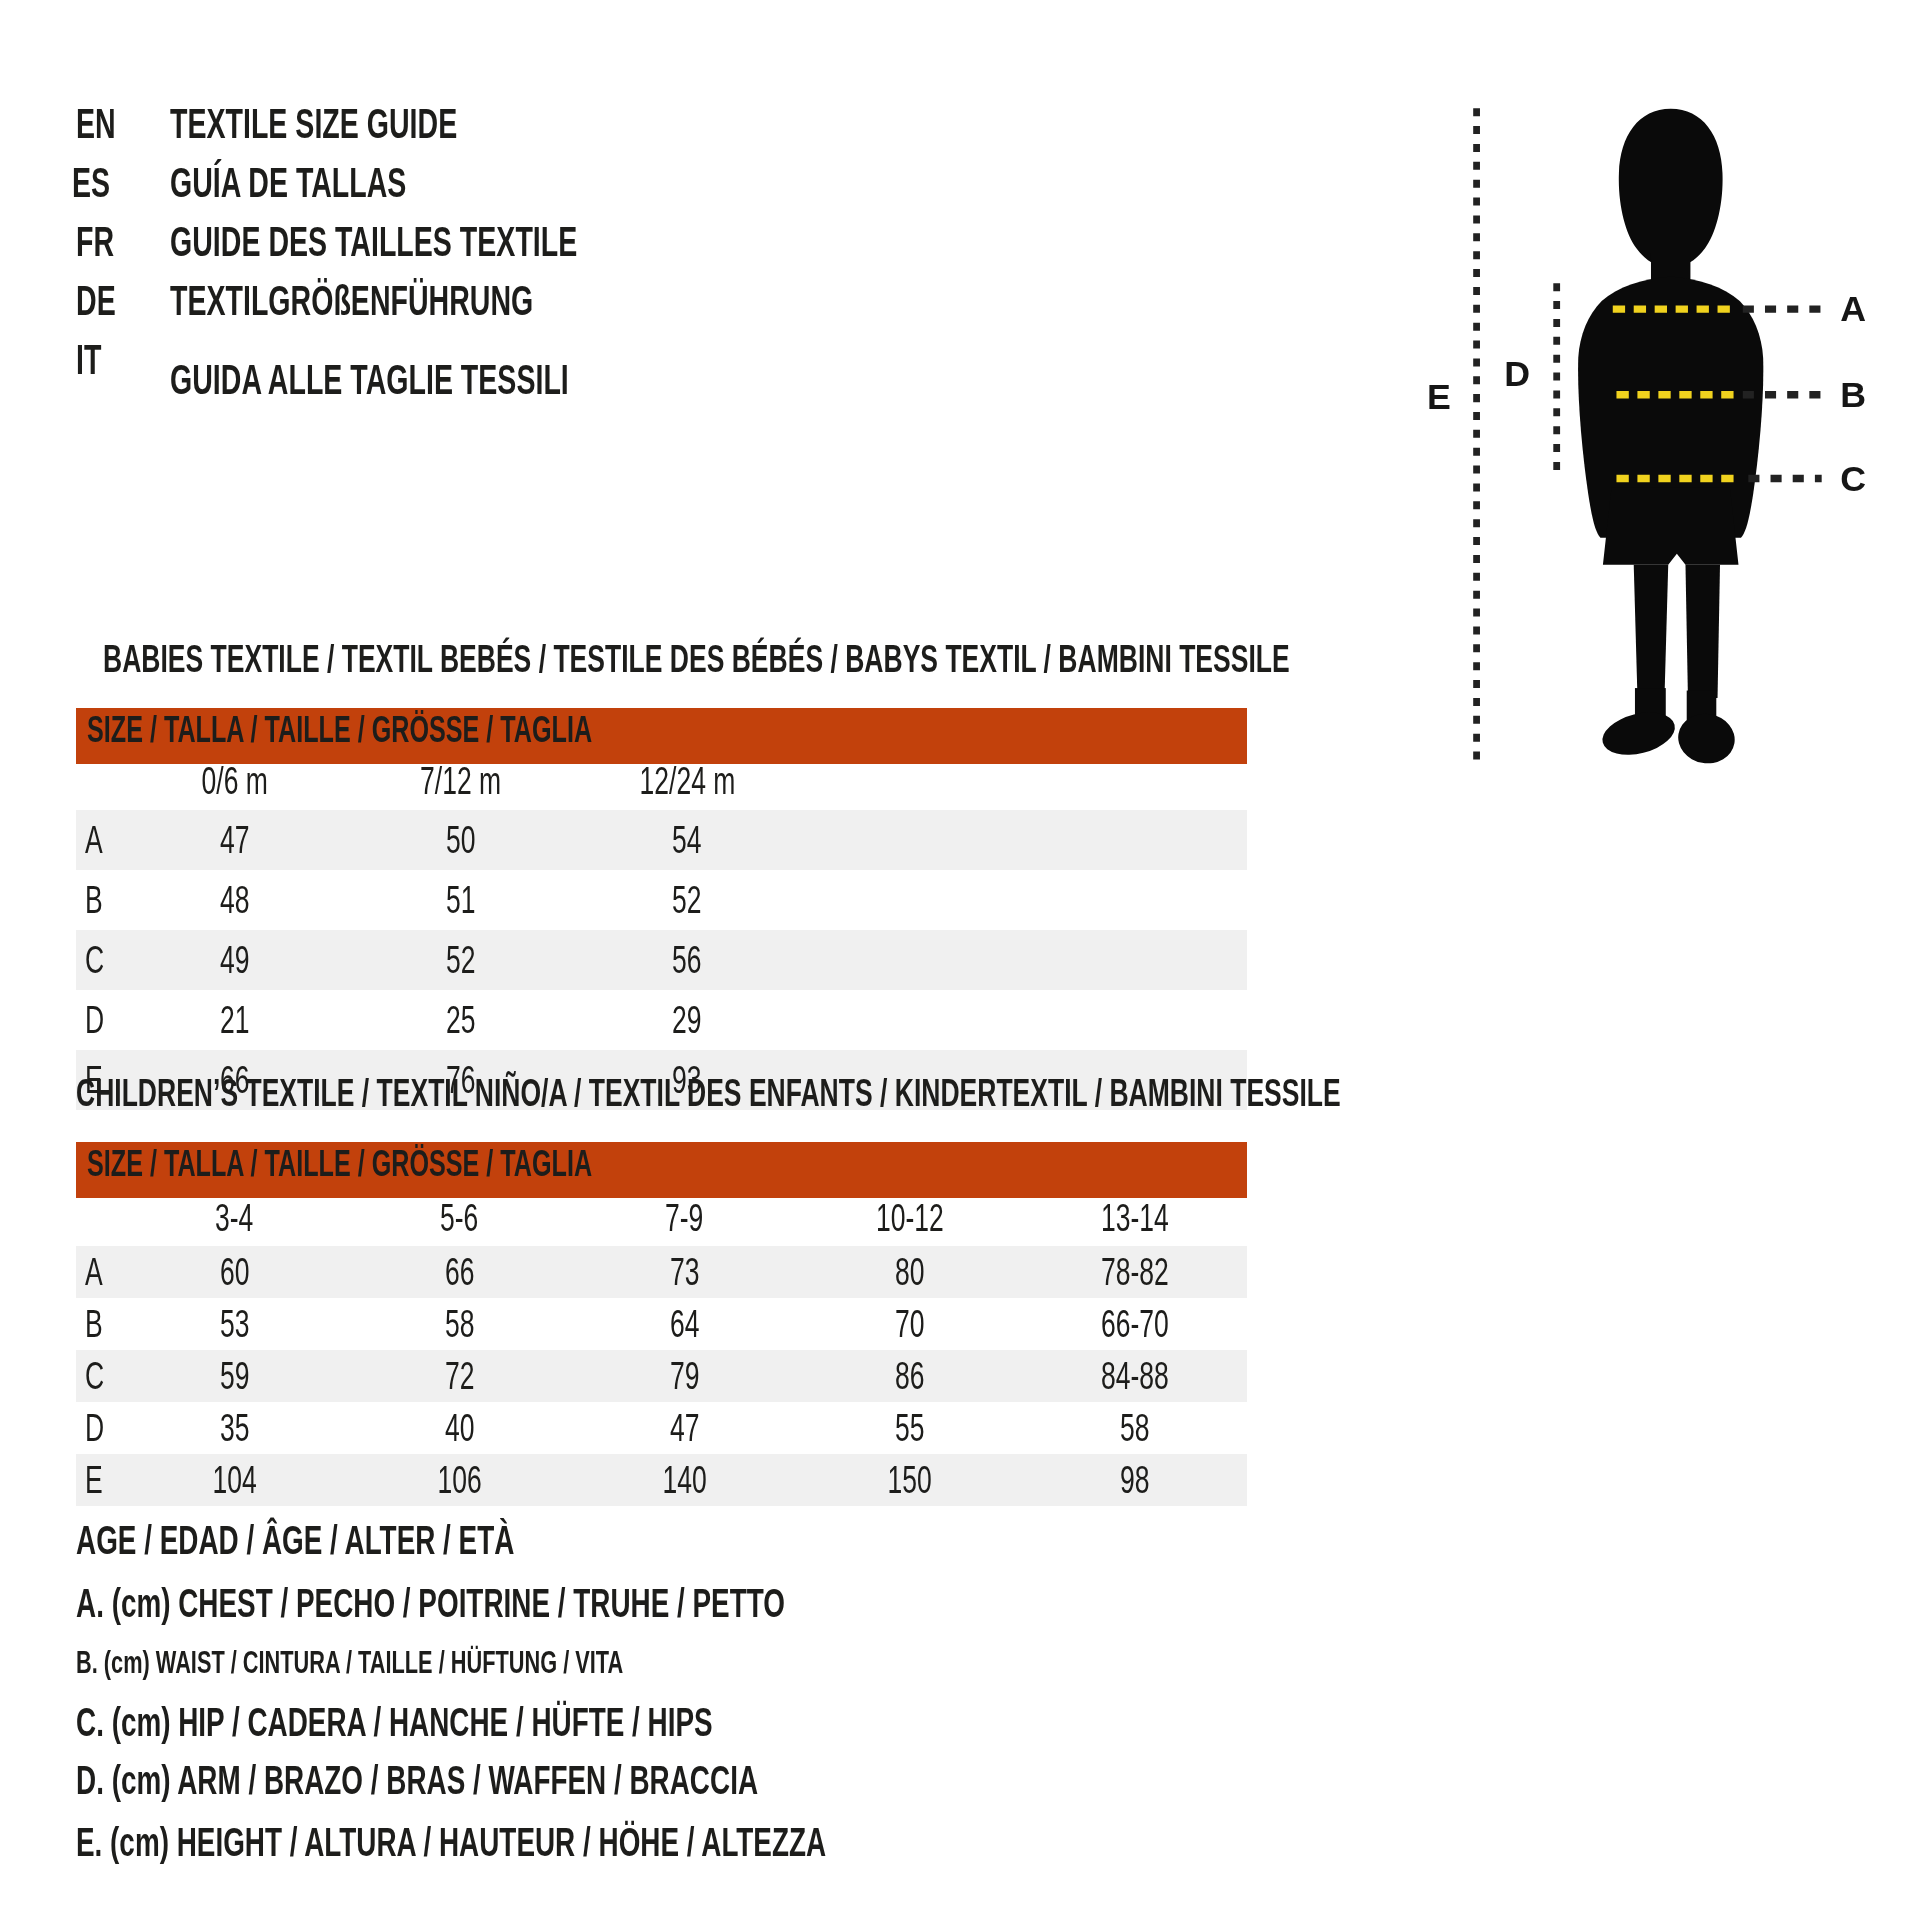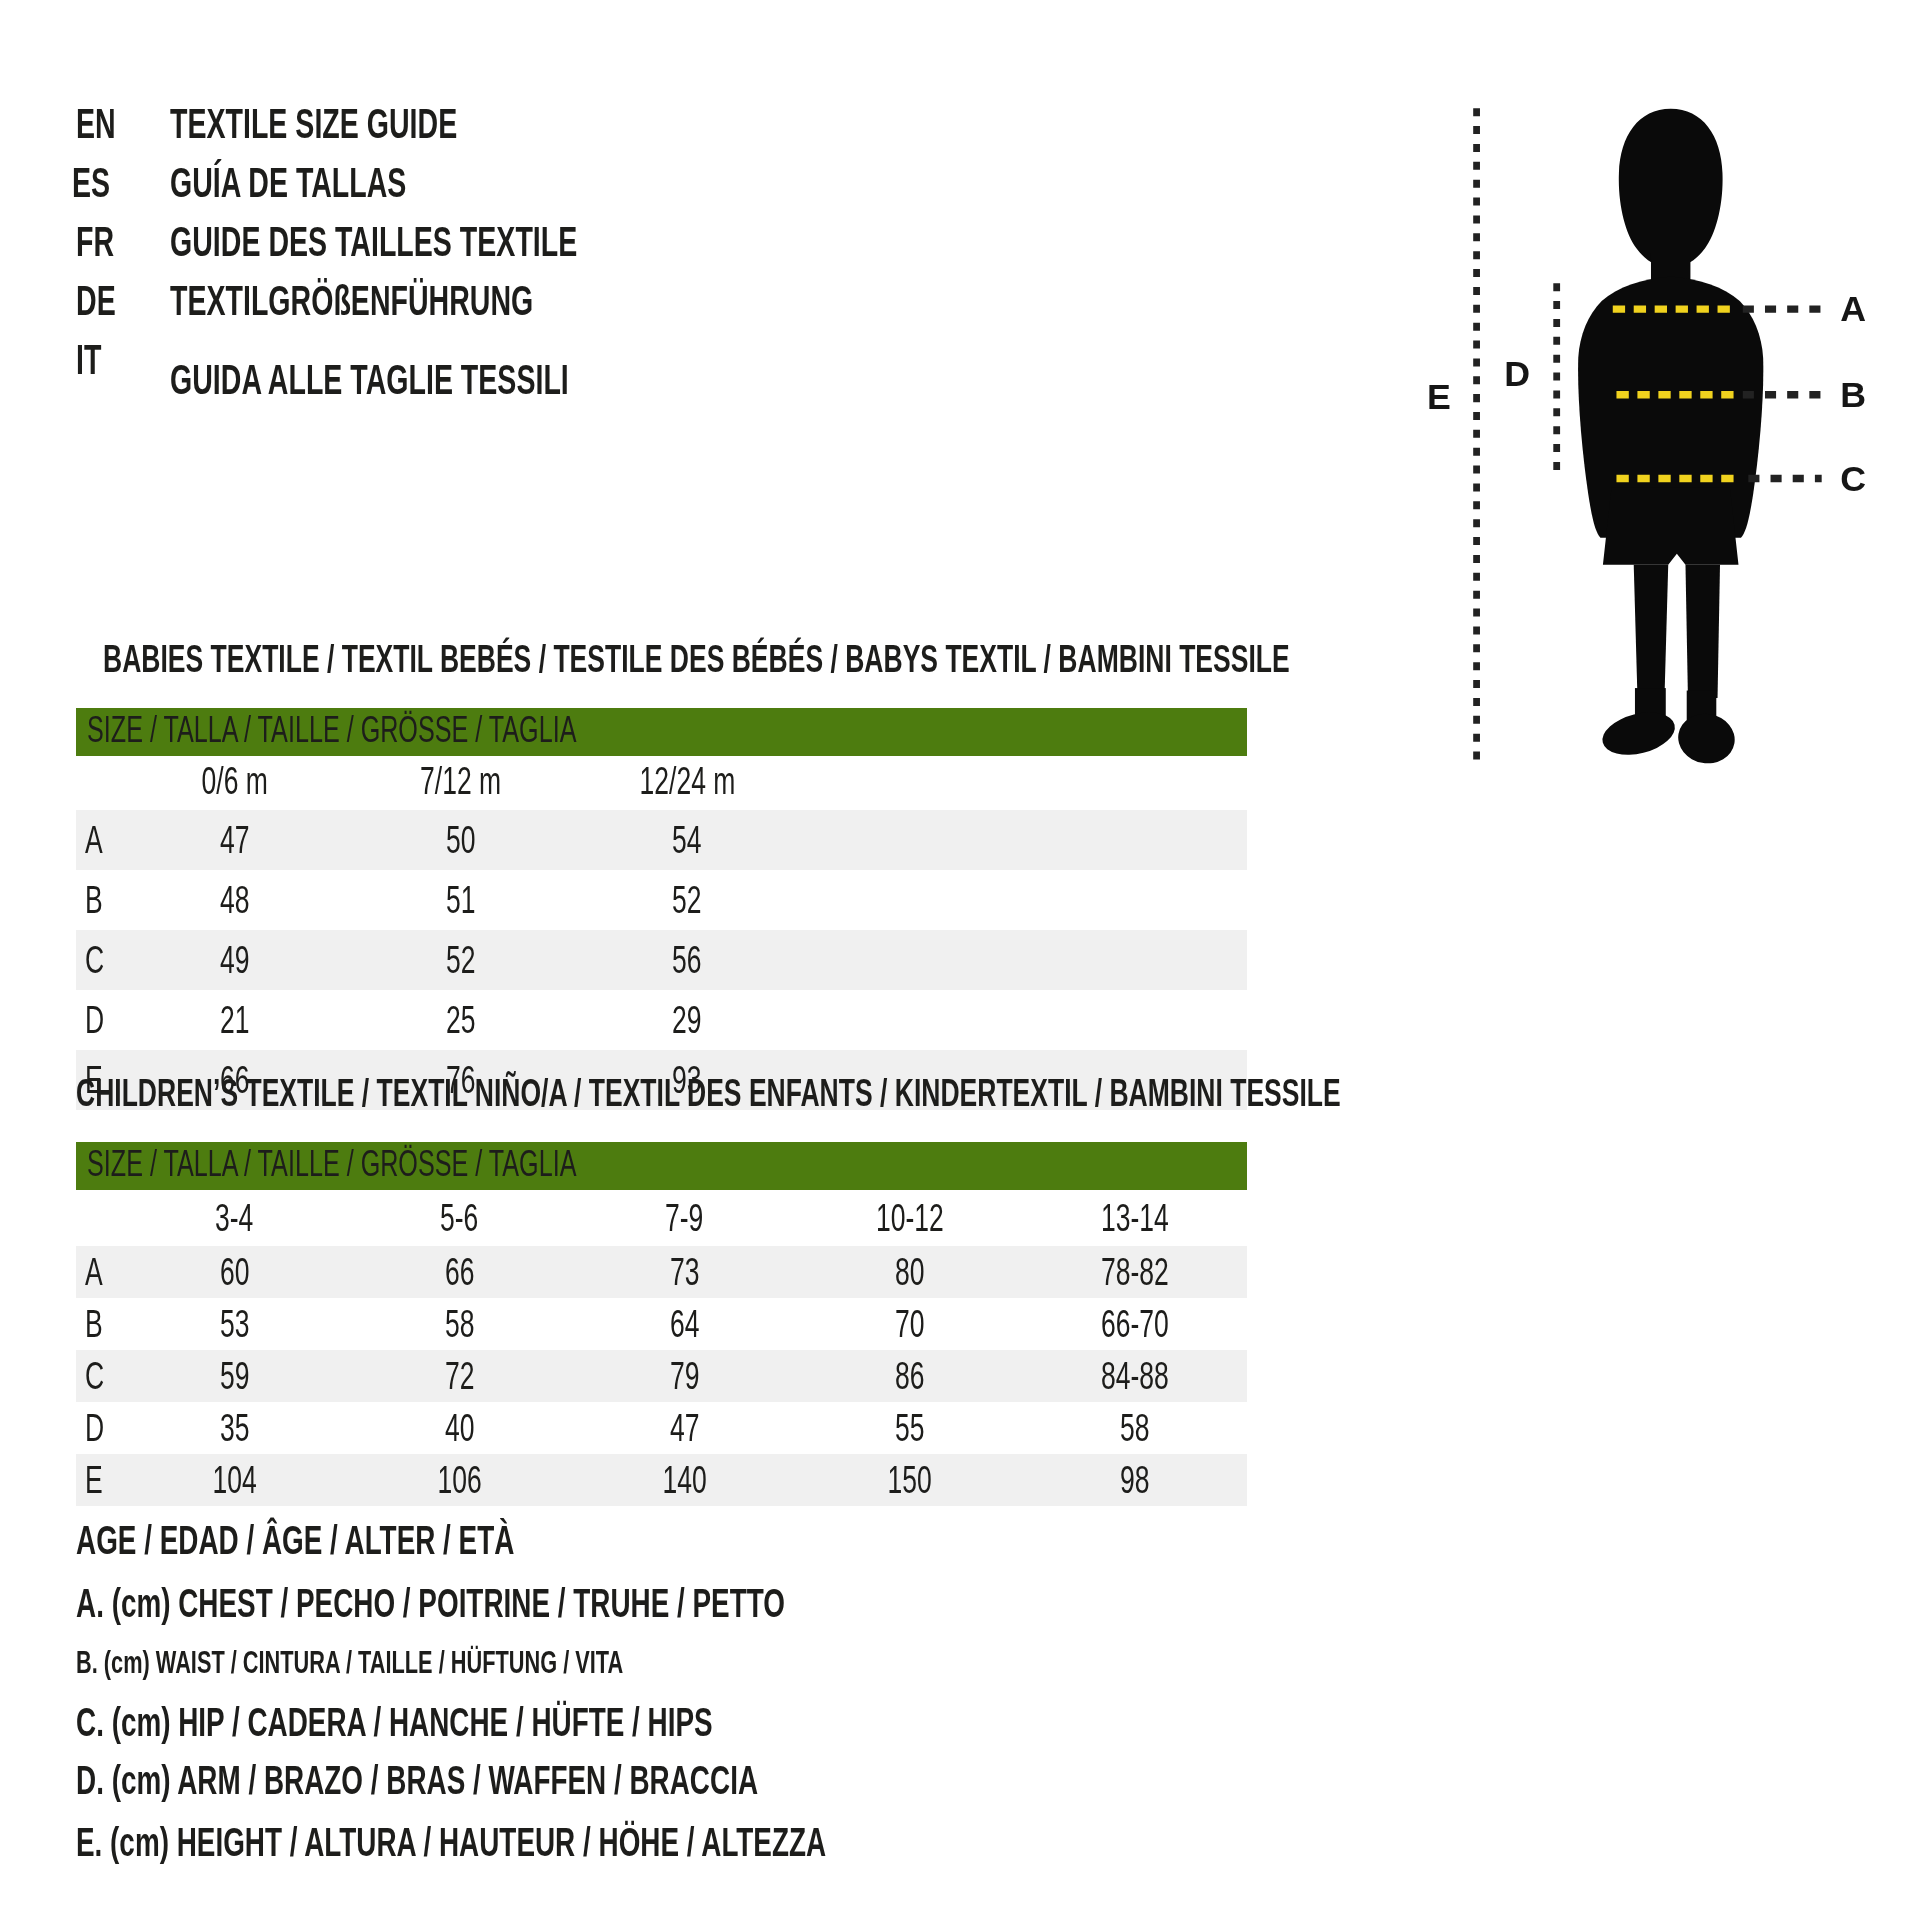--- a/index.html
+++ b/index.html
@@ -11,22 +11,22 @@
     color:#1d1d1b;
     overflow:hidden;
   }
   .abs{position:absolute;}
   
   .cnd{display:inline-block;transform:scaleX(0.68);transform-origin:0 50%;white-space:nowrap;}
   .cndc{display:inline-block;transform:scaleX(0.68);transform-origin:50% 50%;white-space:nowrap;}
   .line66{height:43px;line-height:43px;font-size:42px;}
   .bold{font-weight:700;}
   .hbar{
-    background:#4d7c0f;height:48px;line-height:44px;
-    padding-left:11px;font-weight:400;font-size:37px;
+    background:#c2410c;height:56px;line-height:44px;
+    padding-left:11px;font-weight:700;font-size:37px;
     box-sizing:border-box;
   }
   .colrow{display:flex;font-size:39px;font-weight:400;width:1171px;}
   .trow{display:flex;font-size:39px;font-weight:400;width:1171px;}
   .h94{height:66px;line-height:58px;}
   .h98{height:60px;line-height:60px;}
   .h85{height:52px;line-height:52px;}
   .stripe{background:#f0f0f0;}
   .tlabel{width:46px;padding-left:8.6px;box-sizing:border-box;}
   .tcell{width:226px;text-align:center;}

